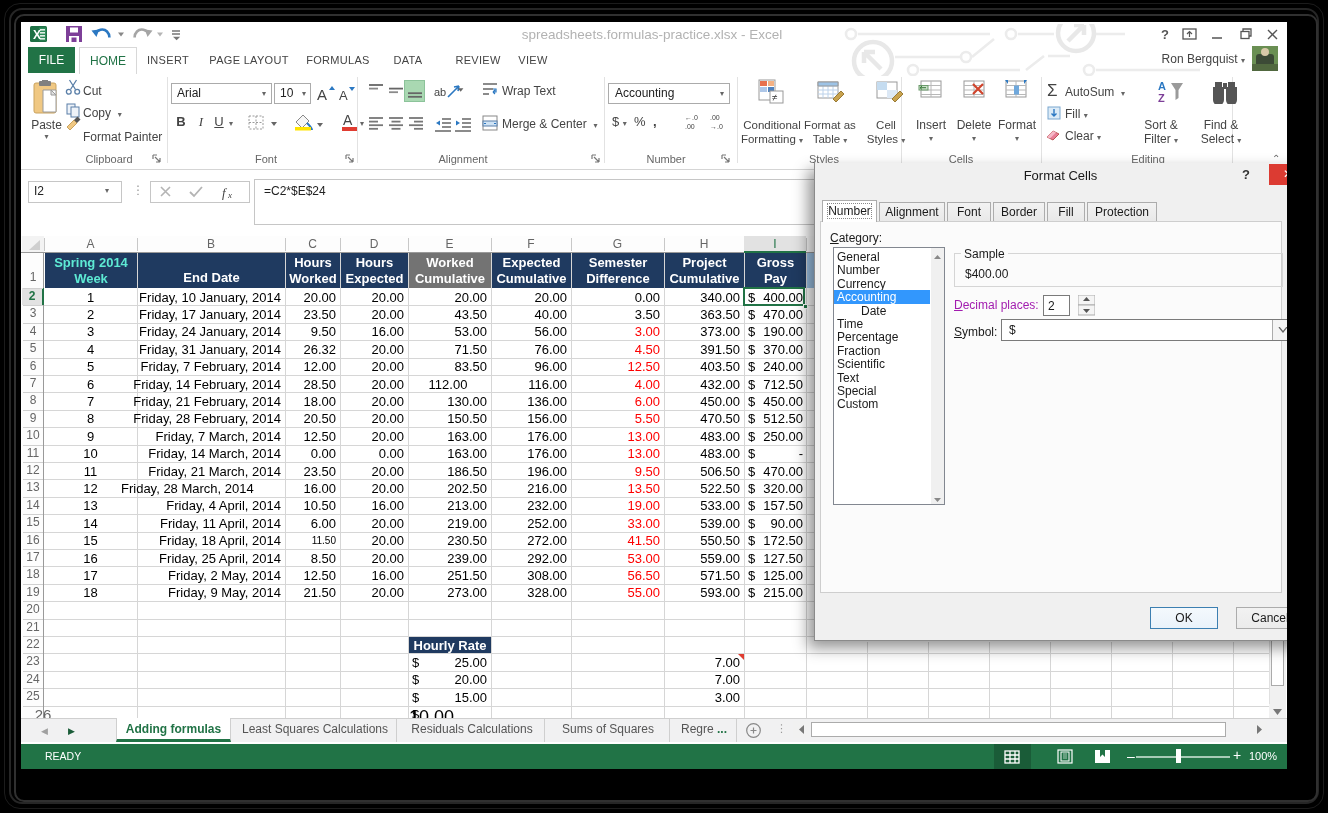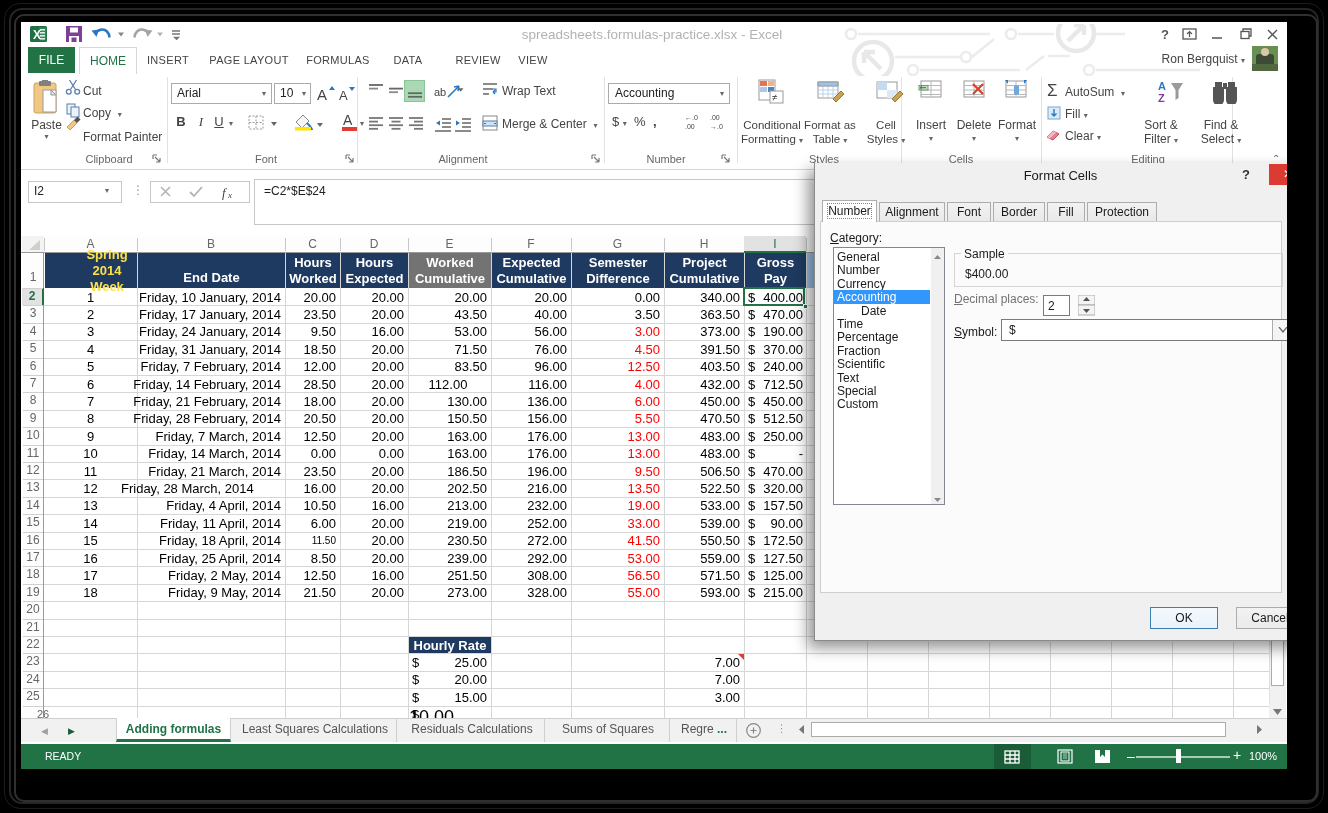--- a/index.html
+++ b/index.html
@@ -402,21 +402,21 @@
 <div class="abs" style="left:1px;top:596.6px;width:22px;height:17.4px;background:transparent;color:#666;font-size:12px;text-align:center;line-height:17px;">21</div>
 <div class="abs" style="left:2px;top:596.6px;width:20px;height:1px;background:#d0d0d0;"></div>
 <div class="abs" style="left:1px;top:614.0px;width:22px;height:17.4px;background:transparent;color:#666;font-size:12px;text-align:center;line-height:17px;">22</div>
 <div class="abs" style="left:2px;top:614.0px;width:20px;height:1px;background:#d0d0d0;"></div>
 <div class="abs" style="left:1px;top:631.4px;width:22px;height:17.4px;background:transparent;color:#666;font-size:12px;text-align:center;line-height:17px;">23</div>
 <div class="abs" style="left:2px;top:631.4px;width:20px;height:1px;background:#d0d0d0;"></div>
 <div class="abs" style="left:1px;top:648.8px;width:22px;height:17.4px;background:transparent;color:#666;font-size:12px;text-align:center;line-height:17px;">24</div>
 <div class="abs" style="left:2px;top:648.8px;width:20px;height:1px;background:#d0d0d0;"></div>
 <div class="abs" style="left:1px;top:666.2px;width:22px;height:17.4px;background:transparent;color:#666;font-size:12px;text-align:center;line-height:17px;">25</div>
 <div class="abs" style="left:2px;top:666.2px;width:20px;height:1px;background:#d0d0d0;"></div>
-<div class="abs" style="left:1px;top:683.6px;width:42px;height:12.4px;background:transparent;color:#666;font-size:11px;text-align:center;line-height:17px;">26</div>
+<div class="abs" style="left:1px;top:683.6px;width:42px;height:12.4px;background:transparent;color:#666;font-size:15px;text-align:center;line-height:17px;">26</div>
 <div class="abs" style="left:2px;top:683.6px;width:20px;height:1px;background:#d0d0d0;"></div>
 <div class="abs" style="left:23px;top:283.4px;width:770px;height:1px;background:#d6d6d6;"></div>
 <div class="abs" style="left:23px;top:300.8px;width:770px;height:1px;background:#d6d6d6;"></div>
 <div class="abs" style="left:23px;top:318.2px;width:770px;height:1px;background:#d6d6d6;"></div>
 <div class="abs" style="left:23px;top:335.6px;width:770px;height:1px;background:#d6d6d6;"></div>
 <div class="abs" style="left:23px;top:353.0px;width:770px;height:1px;background:#d6d6d6;"></div>
 <div class="abs" style="left:23px;top:370.4px;width:770px;height:1px;background:#d6d6d6;"></div>
 <div class="abs" style="left:23px;top:387.8px;width:770px;height:1px;background:#d6d6d6;"></div>
 <div class="abs" style="left:23px;top:405.2px;width:770px;height:1px;background:#d6d6d6;"></div>
 <div class="abs" style="left:23px;top:422.6px;width:770px;height:1px;background:#d6d6d6;"></div>
@@ -449,21 +449,21 @@
 <div class="abs" style="left:643px;top:231px;width:1px;height:465px;background:#d6d6d6;"></div>
 <div class="abs" style="left:723px;top:231px;width:1px;height:465px;background:#d6d6d6;"></div>
 <div class="abs" style="left:785px;top:231px;width:1px;height:465px;background:#d6d6d6;"></div>
 <div class="abs" style="left:846px;top:620px;width:1px;height:76px;background:#d6d6d6;"></div>
 <div class="abs" style="left:907px;top:620px;width:1px;height:76px;background:#d6d6d6;"></div>
 <div class="abs" style="left:968px;top:620px;width:1px;height:76px;background:#d6d6d6;"></div>
 <div class="abs" style="left:1029px;top:620px;width:1px;height:76px;background:#d6d6d6;"></div>
 <div class="abs" style="left:1090px;top:620px;width:1px;height:76px;background:#d6d6d6;"></div>
 <div class="abs" style="left:1151px;top:620px;width:1px;height:76px;background:#d6d6d6;"></div>
 <div class="abs" style="left:1212px;top:620px;width:1px;height:76px;background:#d6d6d6;"></div>
-<div class="abs" style="left:24px;top:231px;width:92px;height:35px;background:#1f3a60;color:#fde047;font-weight:bold;font-size:13px;text-align:center;display:flex;align-items:center;justify-content:center;line-height:16px;padding-left:32px;">Spring 2014 Week</div>
+<div class="abs" style="left:24px;top:231px;width:92px;height:35px;background:#1f3a60;color:#5eead4;font-weight:bold;font-size:13px;text-align:center;display:flex;align-items:center;justify-content:center;line-height:16px;">Spring 2014 Week</div>
 <div class="abs" style="left:117px;top:231px;width:147px;height:35px;background:#1f3a60;color:#fff;font-weight:bold;font-size:13px;text-align:center;display:flex;align-items:flex-end;justify-content:center;line-height:16px;padding-bottom:2px;">End Date</div>
 <div class="abs" style="left:265px;top:231px;width:54px;height:35px;background:#1f3a60;color:#fff;font-weight:bold;font-size:13px;text-align:center;display:flex;align-items:center;justify-content:center;line-height:16px;">Hours Worked</div>
 <div class="abs" style="left:320px;top:231px;width:67px;height:35px;background:#1f3a60;color:#fff;font-weight:bold;font-size:13px;text-align:center;display:flex;align-items:center;justify-content:center;line-height:16px;">Hours Expected</div>
 <div class="abs" style="left:388px;top:231px;width:82px;height:35px;background:#737373;color:#fff;font-weight:bold;font-size:13px;text-align:center;display:flex;align-items:center;justify-content:center;line-height:16px;">Worked Cumulative</div>
 <div class="abs" style="left:471px;top:231px;width:79px;height:35px;background:#1f3a60;color:#fff;font-weight:bold;font-size:13px;text-align:center;display:flex;align-items:center;justify-content:center;line-height:16px;">Expected Cumulative</div>
 <div class="abs" style="left:551px;top:231px;width:92px;height:35px;background:#1f3a60;color:#fff;font-weight:bold;font-size:13px;text-align:center;display:flex;align-items:center;justify-content:center;line-height:16px;">Semester Difference</div>
 <div class="abs" style="left:644px;top:231px;width:79px;height:35px;background:#1f3a60;color:#fff;font-weight:bold;font-size:13px;text-align:center;display:flex;align-items:center;justify-content:center;line-height:16px;">Project Cumulative</div>
 <div class="abs" style="left:724px;top:231px;width:61px;height:35px;background:#1f3a60;color:#fff;font-weight:bold;font-size:13px;text-align:center;display:flex;align-items:center;justify-content:center;line-height:16px;">Gross Pay</div>
 <div class="abs" style="left:786px;top:231px;width:7px;height:35px;background:#9dc3e6;"></div>
 <div class="abs" style="left:23px;top:267.5px;width:93px;height:16px;font-size:13px;color:#000;text-align:center;">1</div>
@@ -491,21 +491,21 @@
 <div class="abs" style="left:265px;top:302.3px;width:50px;height:16px;font-size:13px;color:#000;text-align:right;">9.50</div>
 <div class="abs" style="left:320px;top:302.3px;width:63px;height:16px;font-size:13px;color:#000;text-align:right;">16.00</div>
 <div class="abs" style="left:388px;top:302.3px;width:78px;height:16px;font-size:13px;color:#000;text-align:right;">53.00</div>
 <div class="abs" style="left:471px;top:302.3px;width:75px;height:16px;font-size:13px;color:#000;text-align:right;">56.00</div>
 <div class="abs" style="left:551px;top:302.3px;width:88px;height:16px;font-size:13px;color:#fe0000;text-align:right;">3.00</div>
 <div class="abs" style="left:644px;top:302.3px;width:75px;height:16px;font-size:13px;color:#000;text-align:right;">373.00</div>
 <div class="abs" style="left:727px;top:302.3px;font-size:13px;color:#000;">$</div>
 <div class="abs" style="left:723px;top:302.3px;width:59px;font-size:13px;color:#000;text-align:right;">190.00</div>
 <div class="abs" style="left:23px;top:319.7px;width:93px;height:16px;font-size:13px;color:#000;text-align:center;">4</div>
 <div class="abs" style="left:100px;top:319.7px;width:160px;height:16px;font-size:13px;color:#000;text-align:right;white-space:nowrap;">Friday, 31 January, 2014</div>
-<div class="abs" style="left:265px;top:319.7px;width:50px;height:16px;font-size:13px;color:#000;text-align:right;">18.50</div>
+<div class="abs" style="left:265px;top:319.7px;width:50px;height:16px;font-size:13px;color:#000;text-align:right;">26.32</div>
 <div class="abs" style="left:320px;top:319.7px;width:63px;height:16px;font-size:13px;color:#000;text-align:right;">20.00</div>
 <div class="abs" style="left:388px;top:319.7px;width:78px;height:16px;font-size:13px;color:#000;text-align:right;">71.50</div>
 <div class="abs" style="left:471px;top:319.7px;width:75px;height:16px;font-size:13px;color:#000;text-align:right;">76.00</div>
 <div class="abs" style="left:551px;top:319.7px;width:88px;height:16px;font-size:13px;color:#fe0000;text-align:right;">4.50</div>
 <div class="abs" style="left:644px;top:319.7px;width:75px;height:16px;font-size:13px;color:#000;text-align:right;">391.50</div>
 <div class="abs" style="left:727px;top:319.7px;font-size:13px;color:#000;">$</div>
 <div class="abs" style="left:723px;top:319.7px;width:59px;font-size:13px;color:#000;text-align:right;">370.00</div>
 <div class="abs" style="left:23px;top:337.1px;width:93px;height:16px;font-size:13px;color:#000;text-align:center;">5</div>
 <div class="abs" style="left:100px;top:337.1px;width:160px;height:16px;font-size:13px;color:#000;text-align:right;white-space:nowrap;">Friday, 7 February, 2014</div>
 <div class="abs" style="left:265px;top:337.1px;width:50px;height:16px;font-size:13px;color:#000;text-align:right;">12.00</div>
@@ -741,21 +741,21 @@
 <div class="abs" style="left:910px;top:226px;width:13px;height:256px;background:#f0f0f0;z-index:3;"></div>
 <div class="abs" style="left:910px;top:226px;width:13px;height:13px;background:#f0f0f0;z-index:4;text-align:center;"><svg width="7" height="4" style="margin-top:4px">
         <path d="M0 4 h7 l-3.5 -4 z" fill="#888"></path>
       </svg></div>
 <div class="abs" style="left:910px;top:469px;width:13px;height:13px;background:#f0f0f0;z-index:4;text-align:center;"><svg width="7" height="4" style="margin-top:4px">
         <path d="M0 0 h7 l-3.5 4 z" fill="#888"></path>
       </svg></div>
 <div class="abs" style="left:933px;top:231px;width:329px;height:34px;border:1px solid #d5d5d5;z-index:2;"></div>
 <div class="abs" style="left:940px;top:225px;background:#fbfbfb;padding:0 3px;font-size:12px;color:#1a1a1a;z-index:3;">Sample</div>
 <div class="abs" style="left:944px;top:245px;font-size:12px;color:#1a1a1a;z-index:3;">$400.00</div>
-<div class="abs" style="left:933px;top:270px;font-size:12px;color:#737373;z-index:2;"><u>D</u>ecimal places:</div>
+<div class="abs" style="left:933px;top:276px;font-size:12px;color:#a21caf;z-index:2;"><u>D</u>ecimal places:</div>
 <div class="abs" style="left:1022px;top:273px;width:27px;height:21px;background:#fff;border:1px solid #7a7a7a;font-size:12px;color:#1a1a1a;padding:3px 0 0 4px;z-index:2;">2</div>
 <svg class="abs" style="left:1057px;top:273px;width:17px;height:21px;z-index:2" viewBox="0 0 17 21">
 <rect x="0" y="0" width="17" height="10" fill="#f4f4f4" stroke="#acacac"></rect>
 <rect x="0" y="10" width="17" height="10" fill="#f4f4f4" stroke="#acacac"></rect>
 <path d="M5 6 l3.5-4 l3.5 4 z" fill="#555"></path>
       <path d="M5 14 l3.5 4 l3.5-4 z" fill="#555"></path>
     </svg>
 <div class="abs" style="left:933px;top:303px;font-size:12px;color:#1a1a1a;z-index:2;"><u>S</u>ymbol:</div>
 <div class="abs" style="left:980px;top:297px;width:300px;height:22px;background:#fff;border:1px solid #7a7a7a;font-size:12px;color:#1a1a1a;padding:3px 0 0 7px;z-index:2;">$</div>
 <div class="abs" style="left:1251px;top:298px;width:20px;height:20px;background:#f4f4f4;border-left:1px solid #acacac;z-index:3;"><svg width="10" height="6" style="margin:7px 0 0 5px">

